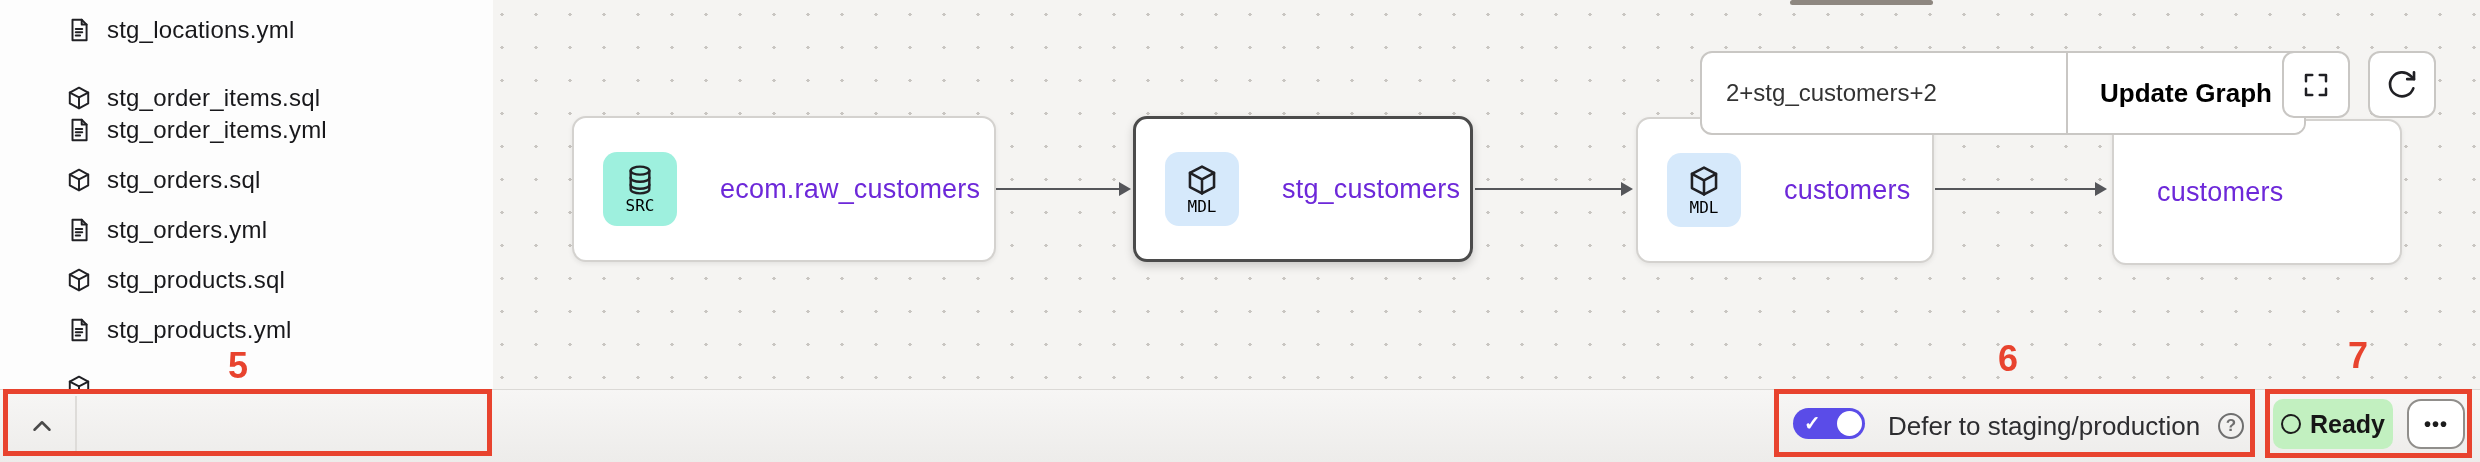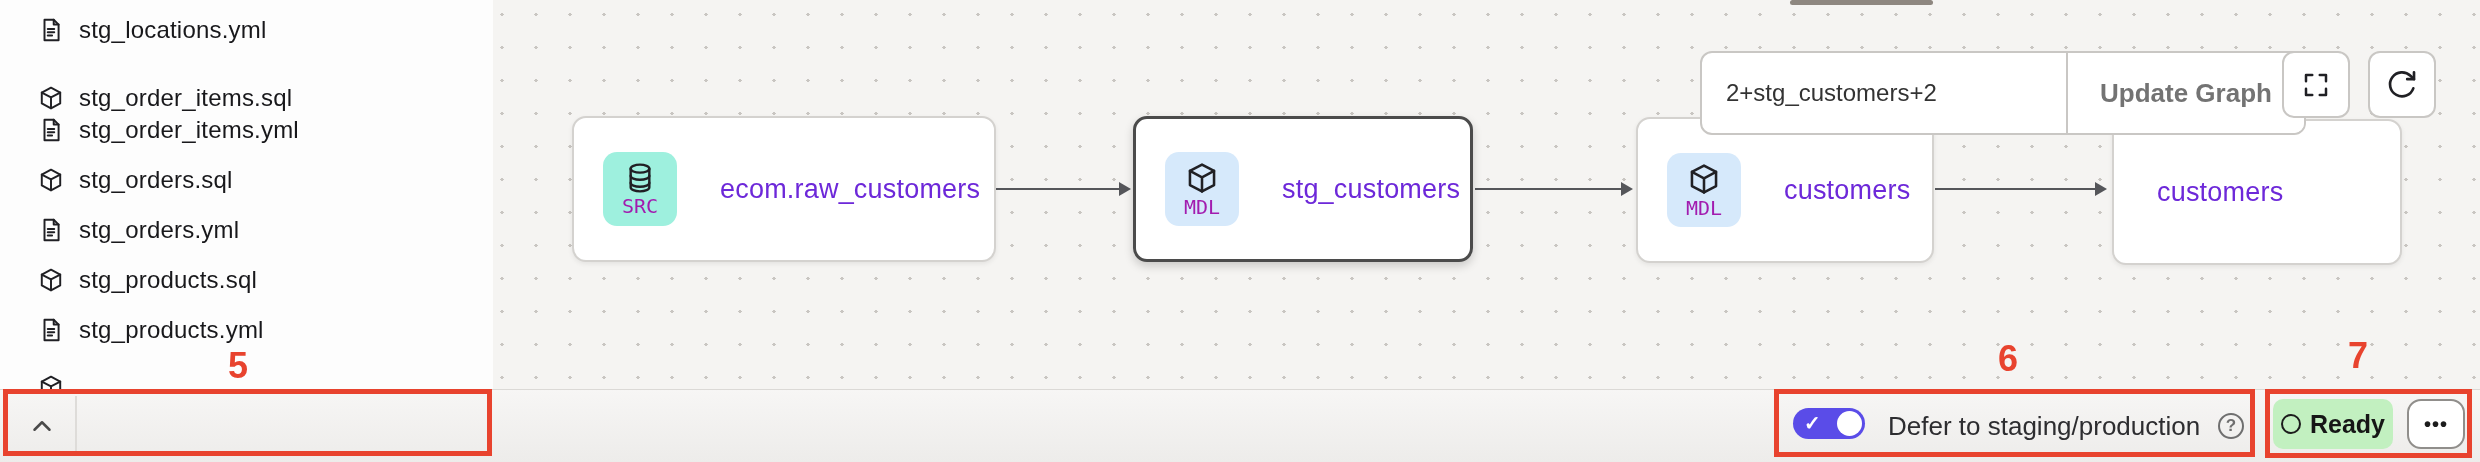--- a/index.html
+++ b/index.html
@@ -1,55 +1,55 @@
 <!DOCTYPE html>
 <html><head>
 <meta charset="utf-8">
 <style>
   html,body{margin:0;padding:0;}
   body{font-family:"Liberation Sans",sans-serif;background:#fff;}
   #app{position:relative;width:2480px;height:462px;overflow:hidden;background:#fff;}
 
   
   #sidebar{position:absolute;left:0;top:0;width:493px;height:389px;background:#fdfdfd;overflow:hidden;border-right:1px solid #ececea;}
-  .file-row{position:absolute;left:0;width:100%;height:50px;display:flex;align-items:center;gap:15px;padding-left:38px;box-sizing:border-box;cursor:pointer;}
+  .file-row{position:absolute;left:0;width:100%;height:50px;display:flex;align-items:center;gap:15px;padding-left:66px;box-sizing:border-box;cursor:pointer;}
   .file-row svg{flex:0 0 auto;}
   .file-name{font-size:24px;font-weight:500;color:#18181b;letter-spacing:.2px;}
 
   
   #canvas{position:absolute;left:493px;top:0;width:1987px;height:389px;background:#f5f4f2;
     background-image:radial-gradient(#c9c6c2 1.6px,transparent 1.7px);
     background-size:34px 33px;background-position:26px 31px;}
   #hscroll-thumb{position:absolute;left:1790px;top:0;width:143px;height:5px;background:#8e8780;border-radius:3px;}
 
   
   .node{position:absolute;height:146px;background:#fff;border:2px solid #d4d2cf;border-radius:14px;
     box-shadow:0 2px 5px rgba(0,0,0,.07);display:flex;align-items:center;box-sizing:border-box;cursor:pointer;}
   .node.selected{border:3px solid #4b4b4b;box-shadow:0 4px 10px rgba(0,0,0,.18);}
   .badge{width:74px;height:74px;margin-left:29px;border-radius:14px;display:flex;flex-direction:column;align-items:center;justify-content:center;gap:2px;}
   .badge svg{display:block;}
-  .badge-label{font-family:"DejaVu Sans Mono",monospace;font-size:20px;color:#a21caf;line-height:1;}
+  .badge-label{font-family:"DejaVu Sans Mono",monospace;font-size:16px;color:#000000;line-height:1;}
   .badge-src{background:#9ef0de;}
   .badge-mdl{background:#d6e9fb;}
   .badge-sem{background:#f3b7c3;}
   .node-label{margin-left:43px;font-size:27px;color:#6d28d9;letter-spacing:.2px;white-space:nowrap;}
 
   
   .edge{position:absolute;height:2px;background:#55565a;}
   .edge::after{content:"";position:absolute;right:-12px;top:-6px;width:0;height:0;
     border-left:12px solid #55565a;border-top:7px solid transparent;border-bottom:7px solid transparent;}
 
   
   #selector-group{position:absolute;left:1700px;top:51px;height:84px;display:flex;background:#fff;
     border:2px solid #c9c7c4;border-radius:12px;box-sizing:border-box;overflow:hidden;}
   #selector-input{width:320px;border:none;outline:none;background:transparent;padding:0 20px 0 24px;
     font-family:"Liberation Sans",sans-serif;font-size:24px;color:#333;}
   #selector-div{border-left:2px solid #c9c7c4;}
   #update-graph-btn{border:none;background:#fff;padding:0 32px;font-family:"Liberation Sans",sans-serif;
-    font-size:26px;font-weight:600;color:#737373;cursor:pointer;}
+    font-size:26px;font-weight:600;color:#000000;cursor:pointer;}
   .sq-btn{position:absolute;top:51px;width:68px;height:67px;background:#fff;border:2px solid #c9c7c4;border-radius:12px;
     box-sizing:border-box;display:flex;align-items:center;justify-content:center;cursor:pointer;}
   #fullscreen-btn{left:2282px;}
   #refresh-btn{left:2368px;}
 
   
   #bottom-bar{position:absolute;left:0;top:389px;width:2480px;height:73px;
     background:linear-gradient(#f7f6f5,#edecea);border-top:1px solid #dbd9d6;box-sizing:border-box;}
   #cmd-expand-btn{position:absolute;left:18px;top:12px;width:48px;height:48px;display:flex;align-items:center;justify-content:center;cursor:pointer;background:transparent;border:none;}
   #cmd-divider{position:absolute;left:75px;top:6px;height:60px;border-left:2px solid #dedcd9;}

